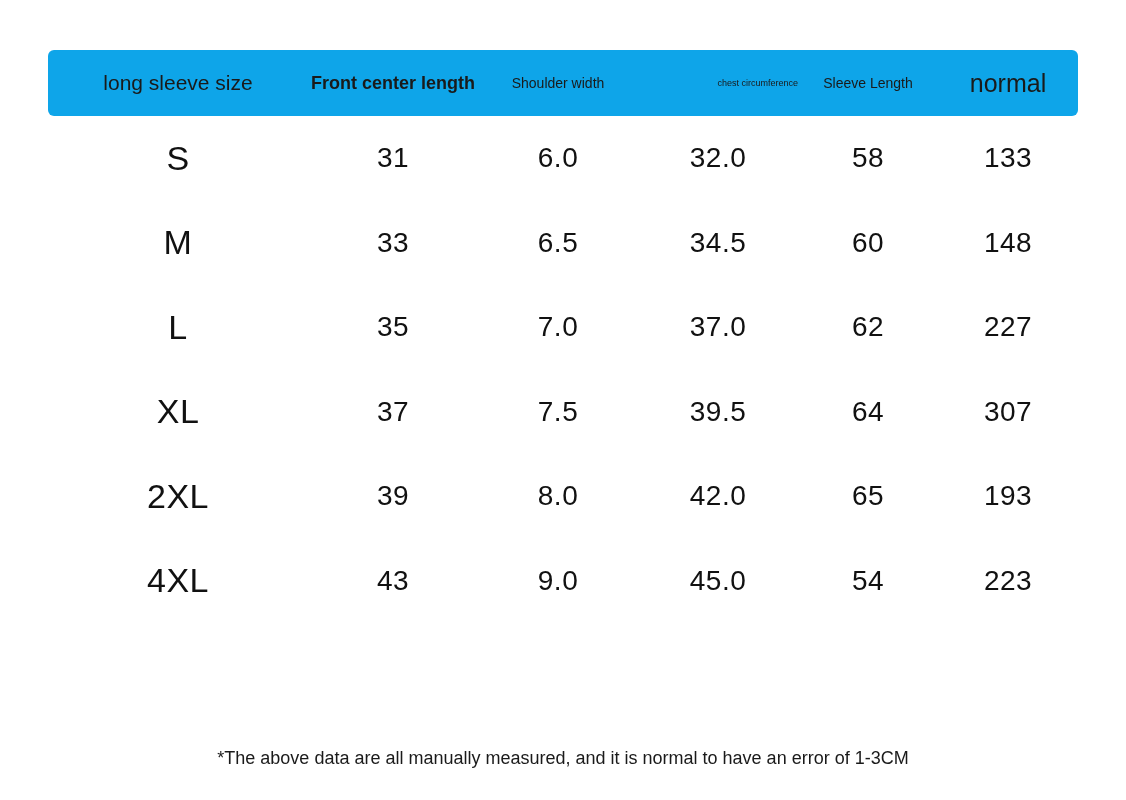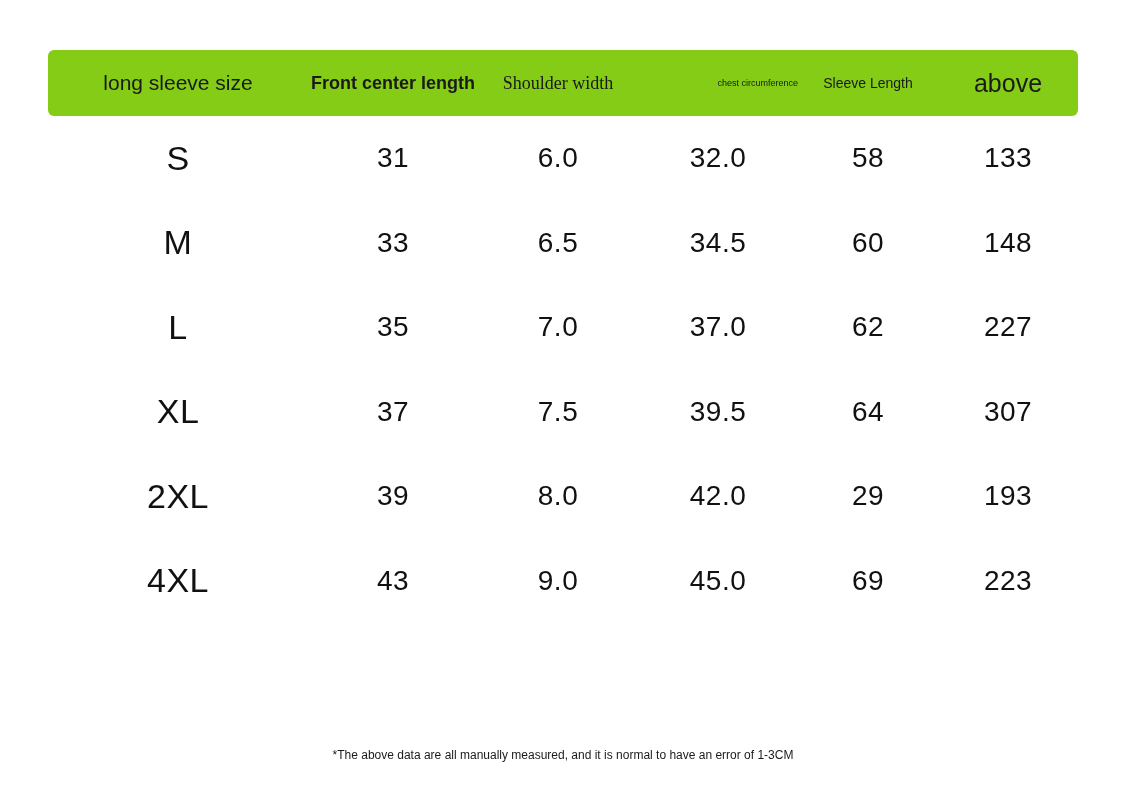--- a/index.html
+++ b/index.html
@@ -36,21 +36,21 @@
   }
 
   table.size-table col.c0 { width: 260px; }
   table.size-table col.c1 { width: 170px; }
   table.size-table col.c2 { width: 160px; }
   table.size-table col.c3 { width: 160px; }
   table.size-table col.c4 { width: 140px; }
   table.size-table col.c5 { width: 140px; }
 
   thead tr.header-row {
-    background: #84cc16;
+    background: #0ea5e9;
   }
 
   thead th {
     font-weight: 400;
     padding: 0;
     height: 66px;
     vertical-align: middle;
     text-align: center;
     color: #1a1a1a;
   }
@@ -59,21 +59,21 @@
     border-top-left-radius: 6px;
     border-bottom-left-radius: 6px;
   }
   thead th:last-child {
     border-top-right-radius: 6px;
     border-bottom-right-radius: 6px;
   }
 
   .h-size   { font-size: 21px; }
   .h-front  { font-size: 18px; font-weight: bold; }
-  .h-shoulder { font-size: 18px; font-family: Liberation Serif, serif; }
+  .h-shoulder { font-size: 14px; }
   .h-chest  { font-size: 9px; text-align: right; }
   .h-sleeve { font-size: 14px; }
   .h-weight { font-size: 25px; }
 
   tbody td {
     height: 84.5px;
     text-align: center;
     vertical-align: middle;
     font-size: 28px;
     font-weight: 400;
@@ -85,21 +85,21 @@
   tbody td.col-size {
     font-size: 34px;
   }
 
   .footnote {
     position: absolute;
     left: 0;
     top: 748px;
     width: 1126px;
     text-align: center;
-    font-size: 12px;
+    font-size: 18px;
     color: #1a1a1a;
   }
 </style>
 </head>
 <body>
 
 <div class="sheet">
 
   <div class="table-wrap">
     <table class="size-table">
@@ -111,21 +111,21 @@
           <col class="c4">
           <col class="c5">
       </colgroup>
       <thead>
         <tr class="header-row">
           <th class="h-size">long sleeve size</th>
           <th class="h-front">Front center length</th>
           <th class="h-shoulder">Shoulder width</th>
           <th class="h-chest">chest circumference</th>
           <th class="h-sleeve">Sleeve Length</th>
-          <th class="h-weight">above</th>
+          <th class="h-weight">normal</th>
         </tr>
       </thead>
       <tbody>
         <tr>
           <td class="col-size">S</td>
           <td>31</td>
           <td>6.0</td>
           <td>32.0</td>
           <td>58</td>
           <td>133</td>
@@ -152,29 +152,29 @@
           <td>7.5</td>
           <td>39.5</td>
           <td>64</td>
           <td>307</td>
         </tr>
         <tr>
           <td class="col-size">2XL</td>
           <td>39</td>
           <td>8.0</td>
           <td>42.0</td>
-          <td>29</td>
+          <td>65</td>
           <td>193</td>
         </tr>
         <tr>
           <td class="col-size">4XL</td>
           <td>43</td>
           <td>9.0</td>
           <td>45.0</td>
-          <td>69</td>
+          <td>54</td>
           <td>223</td>
         </tr>
       </tbody>
     </table>
   </div>
 
   <div class="footnote">*The above data are all manually measured, and it is normal to have an error of 1-3CM</div>
 
 </div>
 

